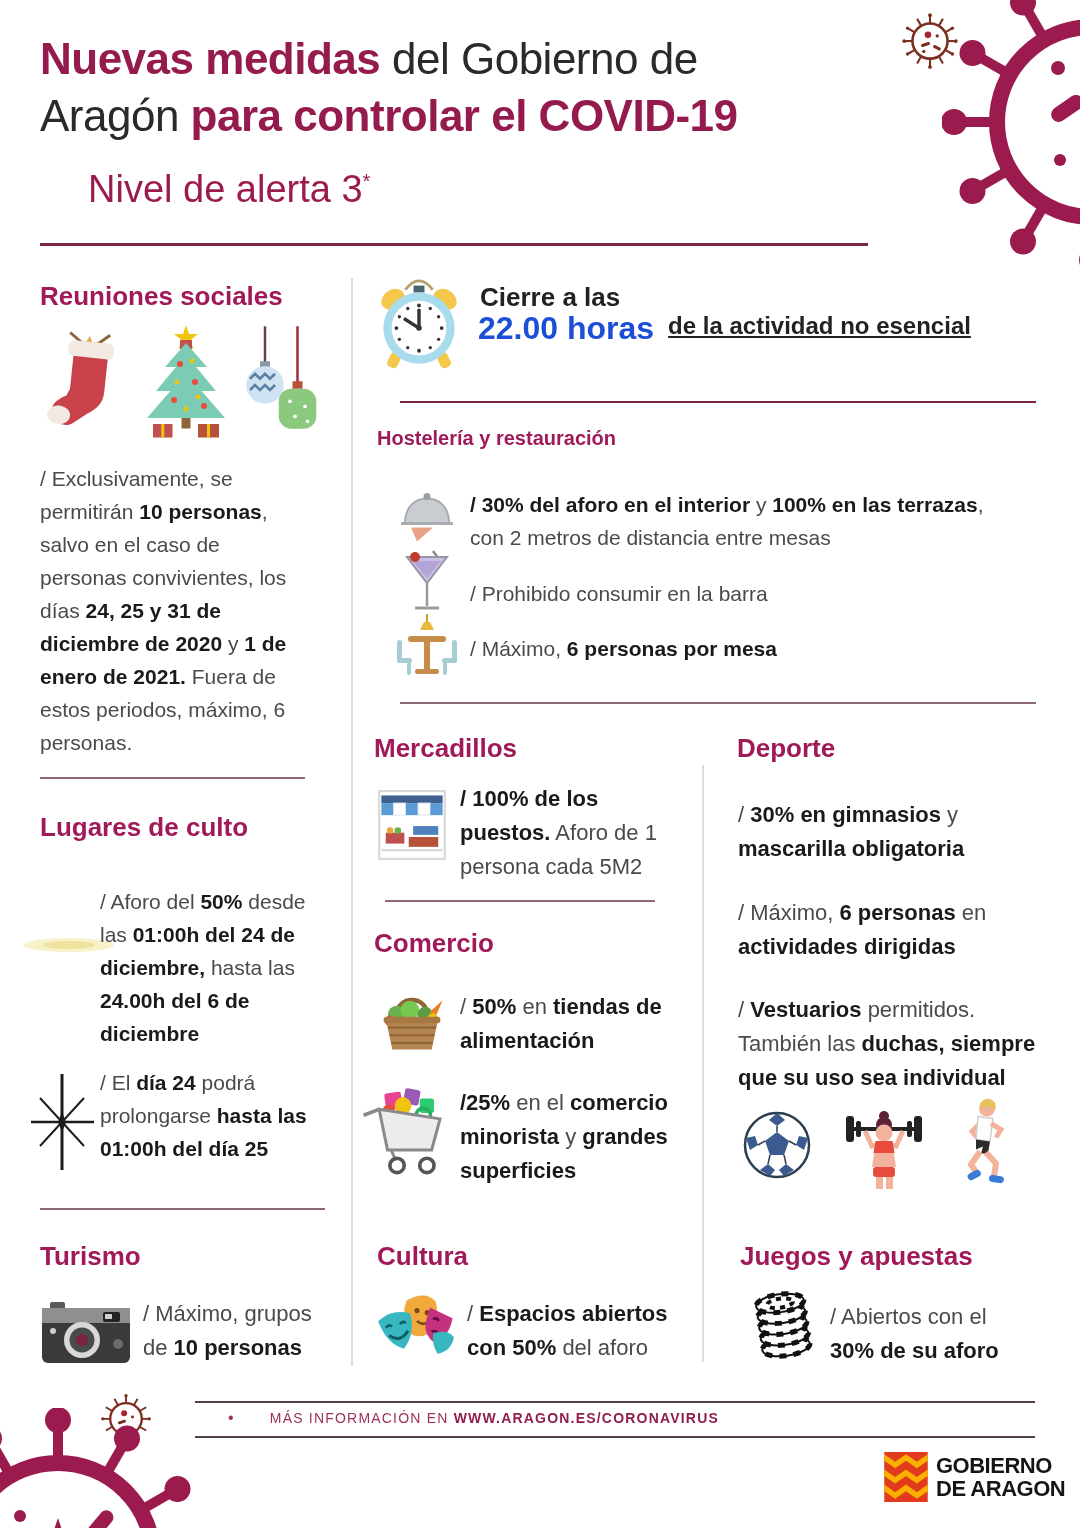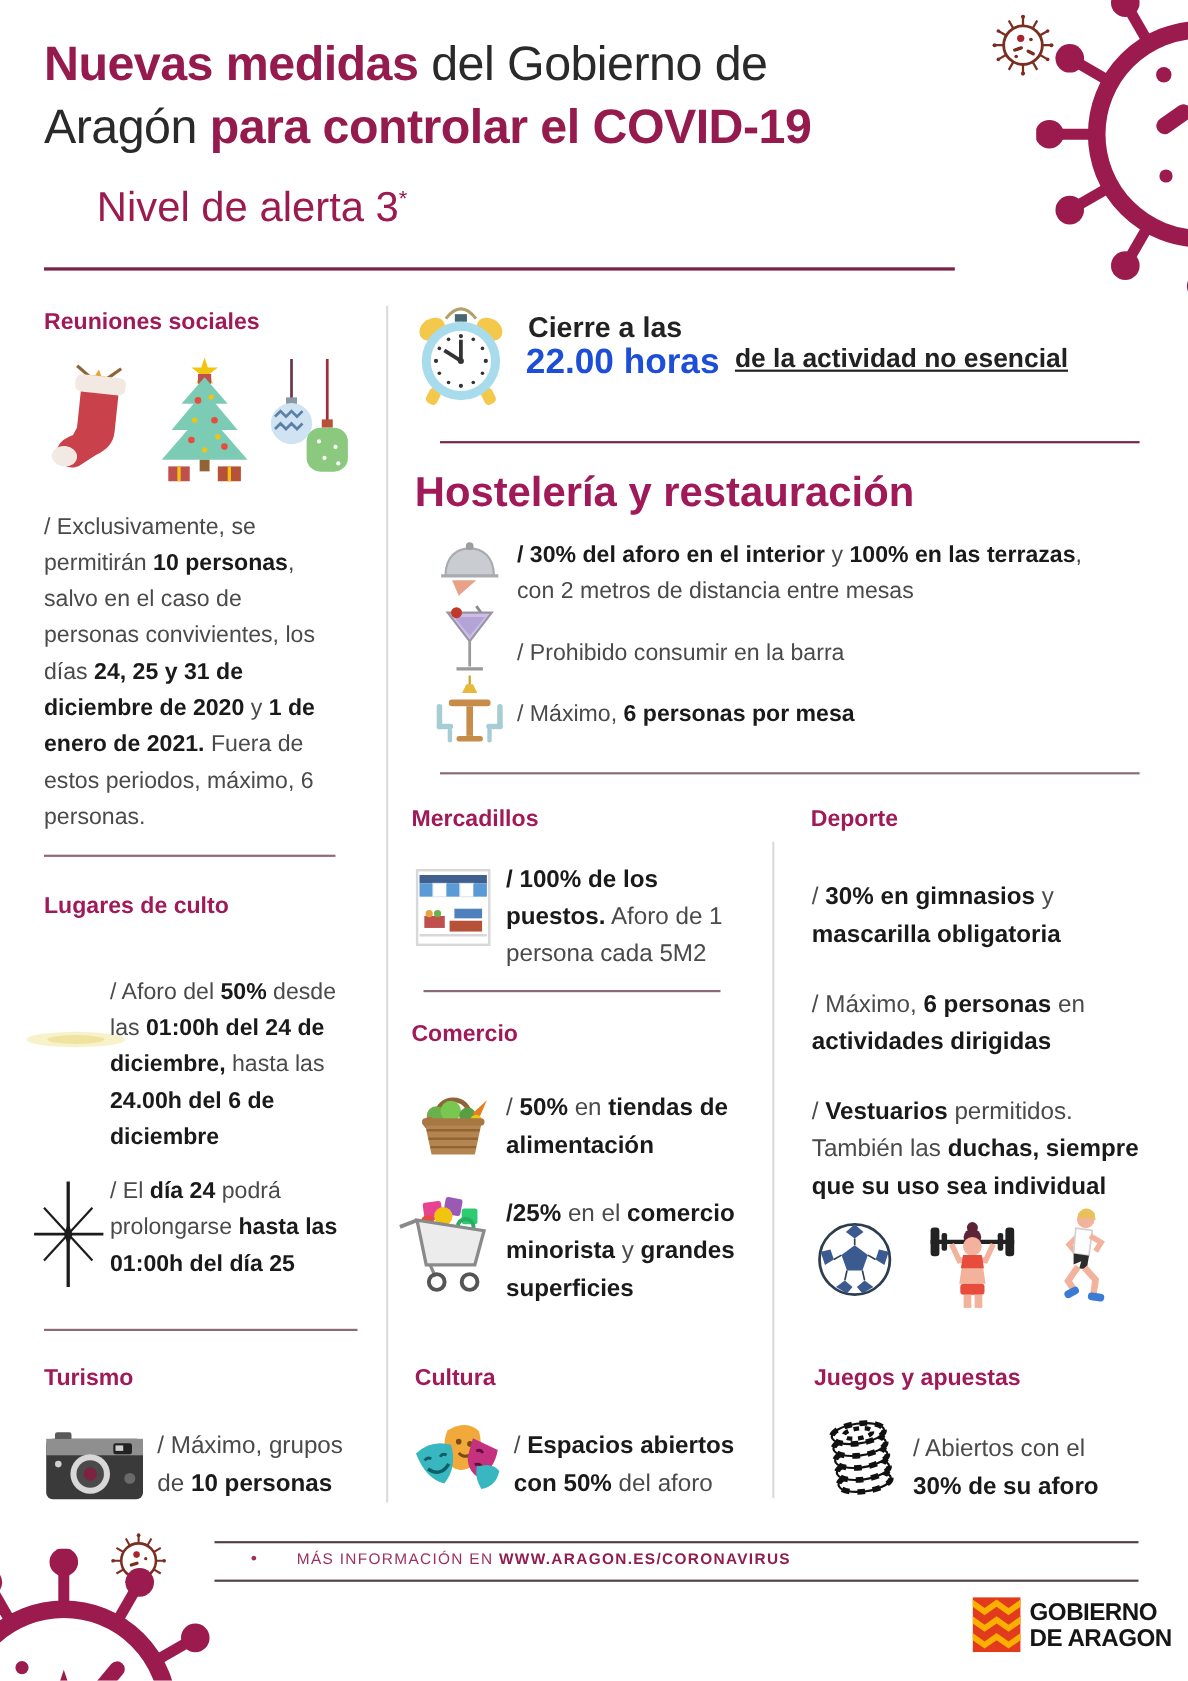--- a/index.html
+++ b/index.html
@@ -11,21 +11,21 @@
   
   #title{left:40px;top:30px;font-size:44px;line-height:57px;letter-spacing:-0.5px;color:#2a2a2a;font-weight:400;}
   #title .acc{color:#951b4e;font-weight:700;}
   #alert{left:40px;top:168px;font-size:38px;color:#9b1b4e;font-weight:400;margin-left:48px;}
   #alert sup{font-size:20px;}
   #order{left:372px;top:192px;font-size:20px;font-style:italic;font-weight:700;color:#2a2a2a;}
   .hr-dark{height:3px;background:#7a2547;}
   .hr-soft{height:2px;background:#8d6b75;}
   .vline{width:2px;background:#dcdcdc;}
   
-  .sec-title{font-size:21px;font-weight:700;color:#a01958;}
+  .sec-title{font-size:26px;font-weight:700;color:#a01958;}
   
   #cierre-intro{left:480px;top:282px;font-size:26px;font-weight:700;color:#222;}
   #cierre-line2{left:478px;top:310px;white-space:nowrap;}
   #cierre-time{font-size:32px;font-weight:700;color:#1d4ed8;}
   #cierre-rest{font-size:24px;font-weight:700;color:#222;margin-left:14px;position:relative;top:-5px;text-decoration:underline;}
   
   .t21{font-size:21px;line-height:33px;}
   .t22{font-size:22px;line-height:34px;}
   
   #footer-text{left:228px;top:1409px;font-size:14px;letter-spacing:1.2px;color:#9e2f5d;font-weight:400;}
@@ -276,21 +276,21 @@
     <circle cx="32" cy="38" r="2" fill="#333"></circle>
   </svg>
 
   <div class="abs" id="cierre-intro">Cierre a las</div>
   <div class="abs" id="cierre-line2">
     <span id="cierre-time">22.00 horas</span><span id="cierre-rest">de la actividad no esencial</span>
   </div>
 
   <div class="abs hr-dark" style="left:400px;top:401px;width:636px;height:2px;"></div>
 
-  <div class="abs sec-title" style="left:377px;top:427px;font-size:38px;">Hostelería y restauración</div>
+  <div class="abs sec-title" style="left:377px;top:427px;font-size:20px;">Hostelería y restauración</div>
 
   <svg class="abs" style="left:397px;top:489px;width:60px;height:57px;" viewBox="0 0 60 56">
     <path d="M8 34 C8 17 18 9 30 9 C42 9 52 17 52 34 Z" fill="#c9ccd1" stroke="#a8abb0" stroke-width="2"></path>
     <circle cx="30" cy="7" r="3.5" fill="#9a9da2"></circle>
     <line x1="4" y1="34" x2="56" y2="34" stroke="#a8abb0" stroke-width="3"></line>
     <path d="M14 38 L36 38 L20 52 Z" fill="#e8a287"></path>
   </svg>
   <div class="abs rich t21" style="left:470px;top:488px;width:590px;"><span class="b">/ 30% del aforo en el interior</span><span> y </span><span class="b">100% en las terrazas</span><span>,
 con 2 metros de distancia entre mesas</span></div>
 

